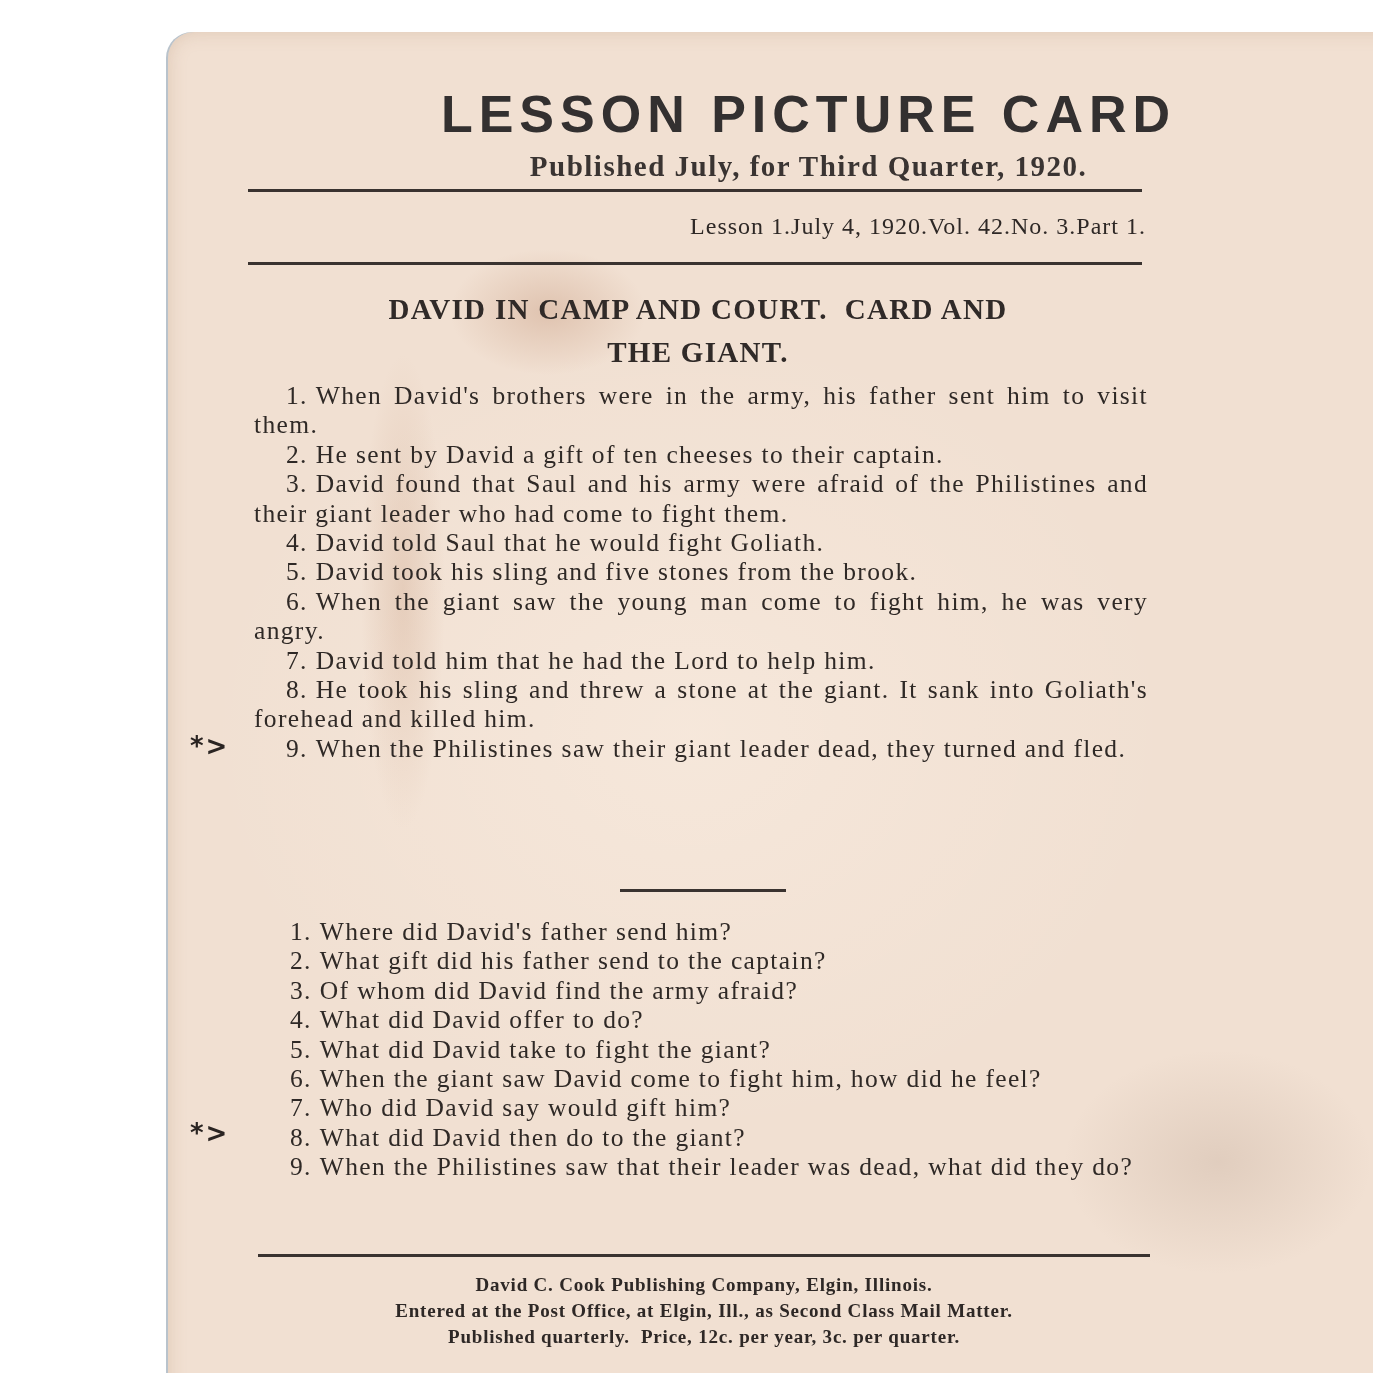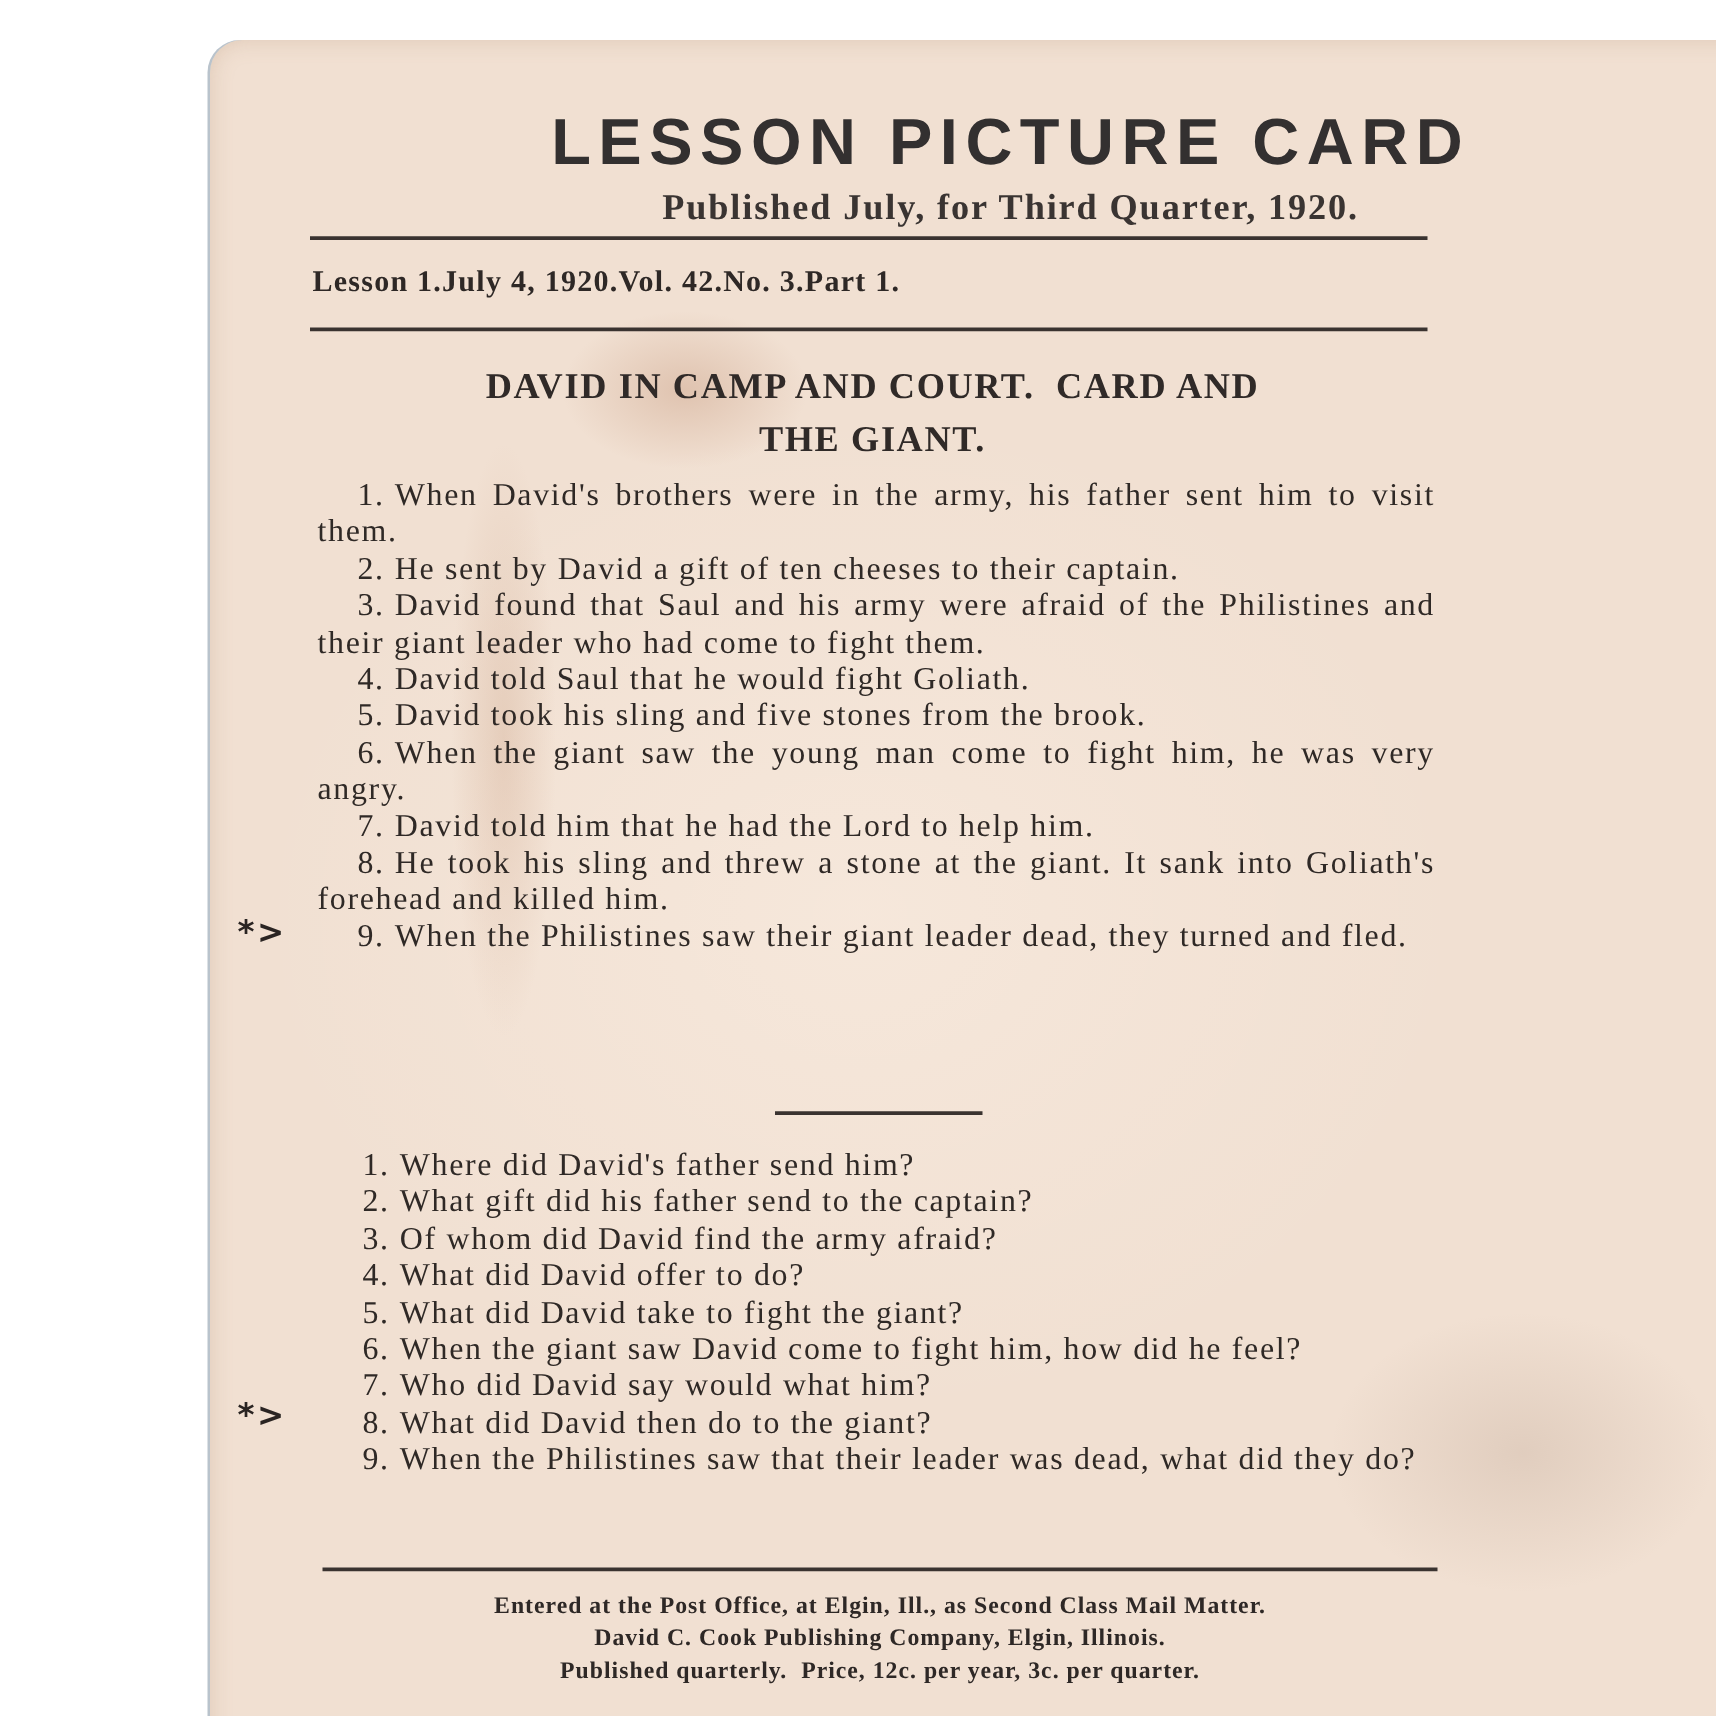--- a/index.html
+++ b/index.html
@@ -67,22 +67,22 @@
     .rule-mid { left: 80px; width: 894px; top: 230px; }
     .rule-short { left: 452px; width: 166px; top: 857px; height: 3px; }
     .rule-foot { left: 90px; width: 892px; top: 1222px; }
 
     .meta-row {
       position: absolute;
       left: 82px;
       width: 896px;
       top: 181px;
       display: flex;
-      justify-content: flex-start;
-      font-weight: bold;
+      justify-content: flex-end;
+      font-weight: normal;
       font-size: 24px;
       letter-spacing: 1px;
       color: #2e2826;
     }
     .heading {
       position: absolute;
       left: 80px;
       width: 900px;
       top: 256px;
       text-align: center;
@@ -178,29 +178,29 @@
 
     <div class="rule rule-short"></div>
 
     <div class="body-text questions">
       <p class="para"><span class="num">1.</span><span>Where did David's father send him?</span></p>
       <p class="para"><span class="num">2.</span><span>What gift did his father send to the captain?</span></p>
       <p class="para"><span class="num">3.</span><span>Of whom did David find the army afraid?</span></p>
       <p class="para"><span class="num">4.</span><span>What did David offer to do?</span></p>
       <p class="para"><span class="num">5.</span><span>What did David take to fight the giant?</span></p>
       <p class="para"><span class="num">6.</span><span>When the giant saw David come to fight him, how did he feel?</span></p>
-      <p class="para"><span class="num">7.</span><span>Who did David say would what him?</span></p>
+      <p class="para"><span class="num">7.</span><span>Who did David say would gift him?</span></p>
       <p class="para"><span class="num">8.</span><span>What did David then do to the giant?</span></p>
       <p class="para"><span class="num">9.</span><span>When the Philistines saw that their leader was dead, what did they do?</span></p>
     </div>
 
     <div class="marker marker-question">*&gt;</div>
 
     <div class="rule rule-foot"></div>
 
     <div class="footer">
+      <div>David C. Cook Publishing Company, Elgin, Illinois.</div>
       <div>Entered at the Post Office, at Elgin, Ill., as Second Class Mail Matter.</div>
-      <div>David C. Cook Publishing Company, Elgin, Illinois.</div>
       <div style="white-space:pre;">Published quarterly.  Price, 12c. per year, 3c. per quarter.</div>
     </div>
 
   </div>
 </div>
 
 </body></html>

